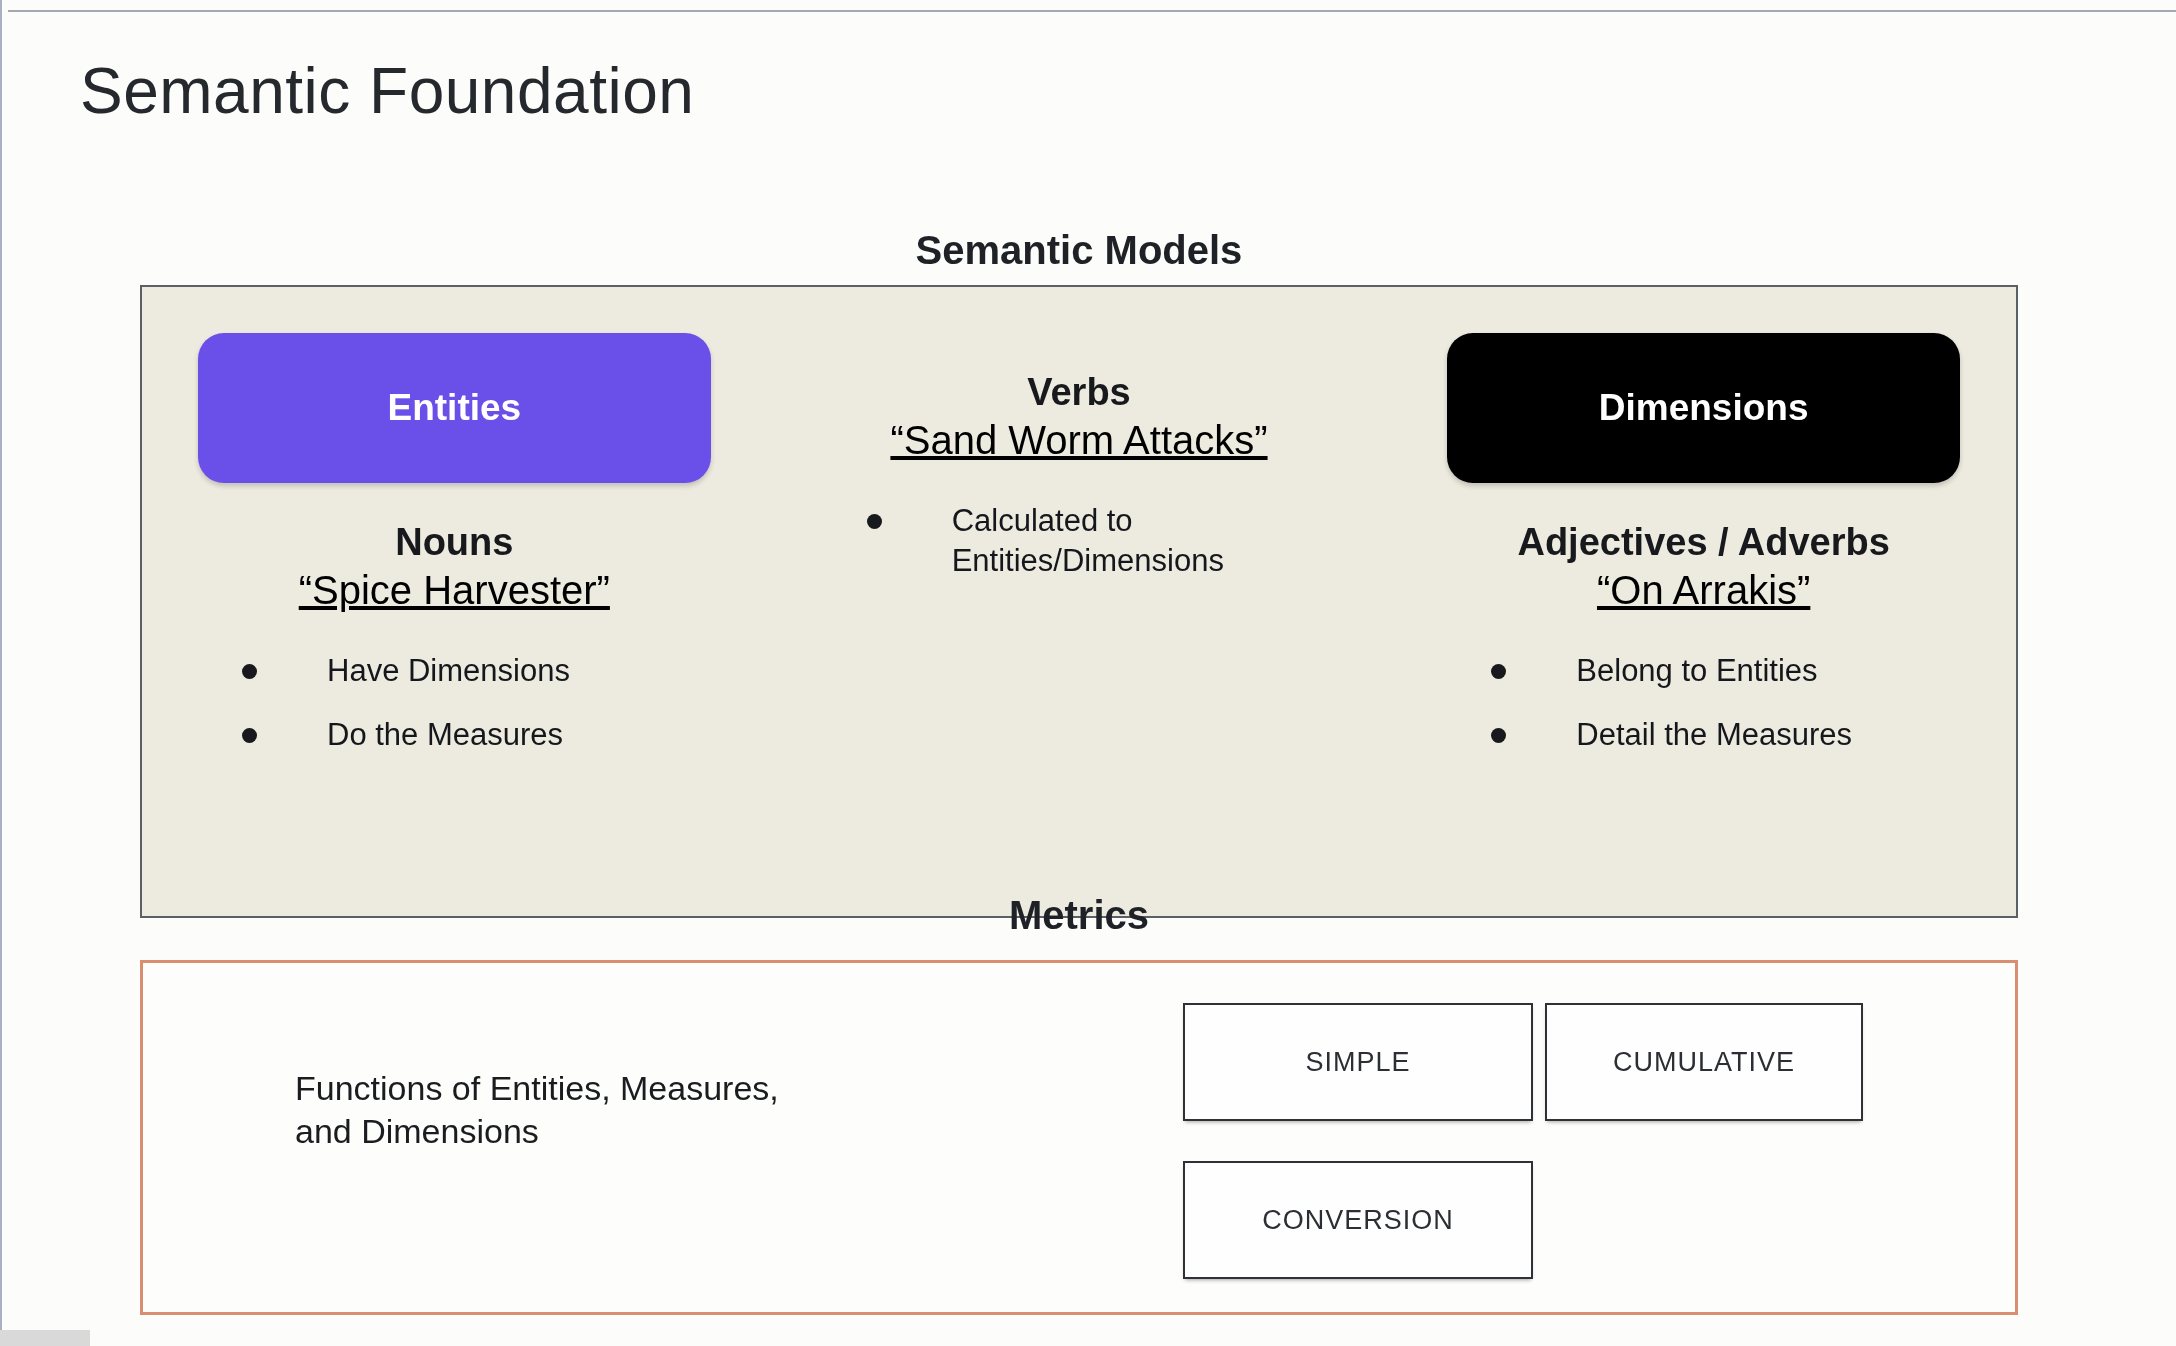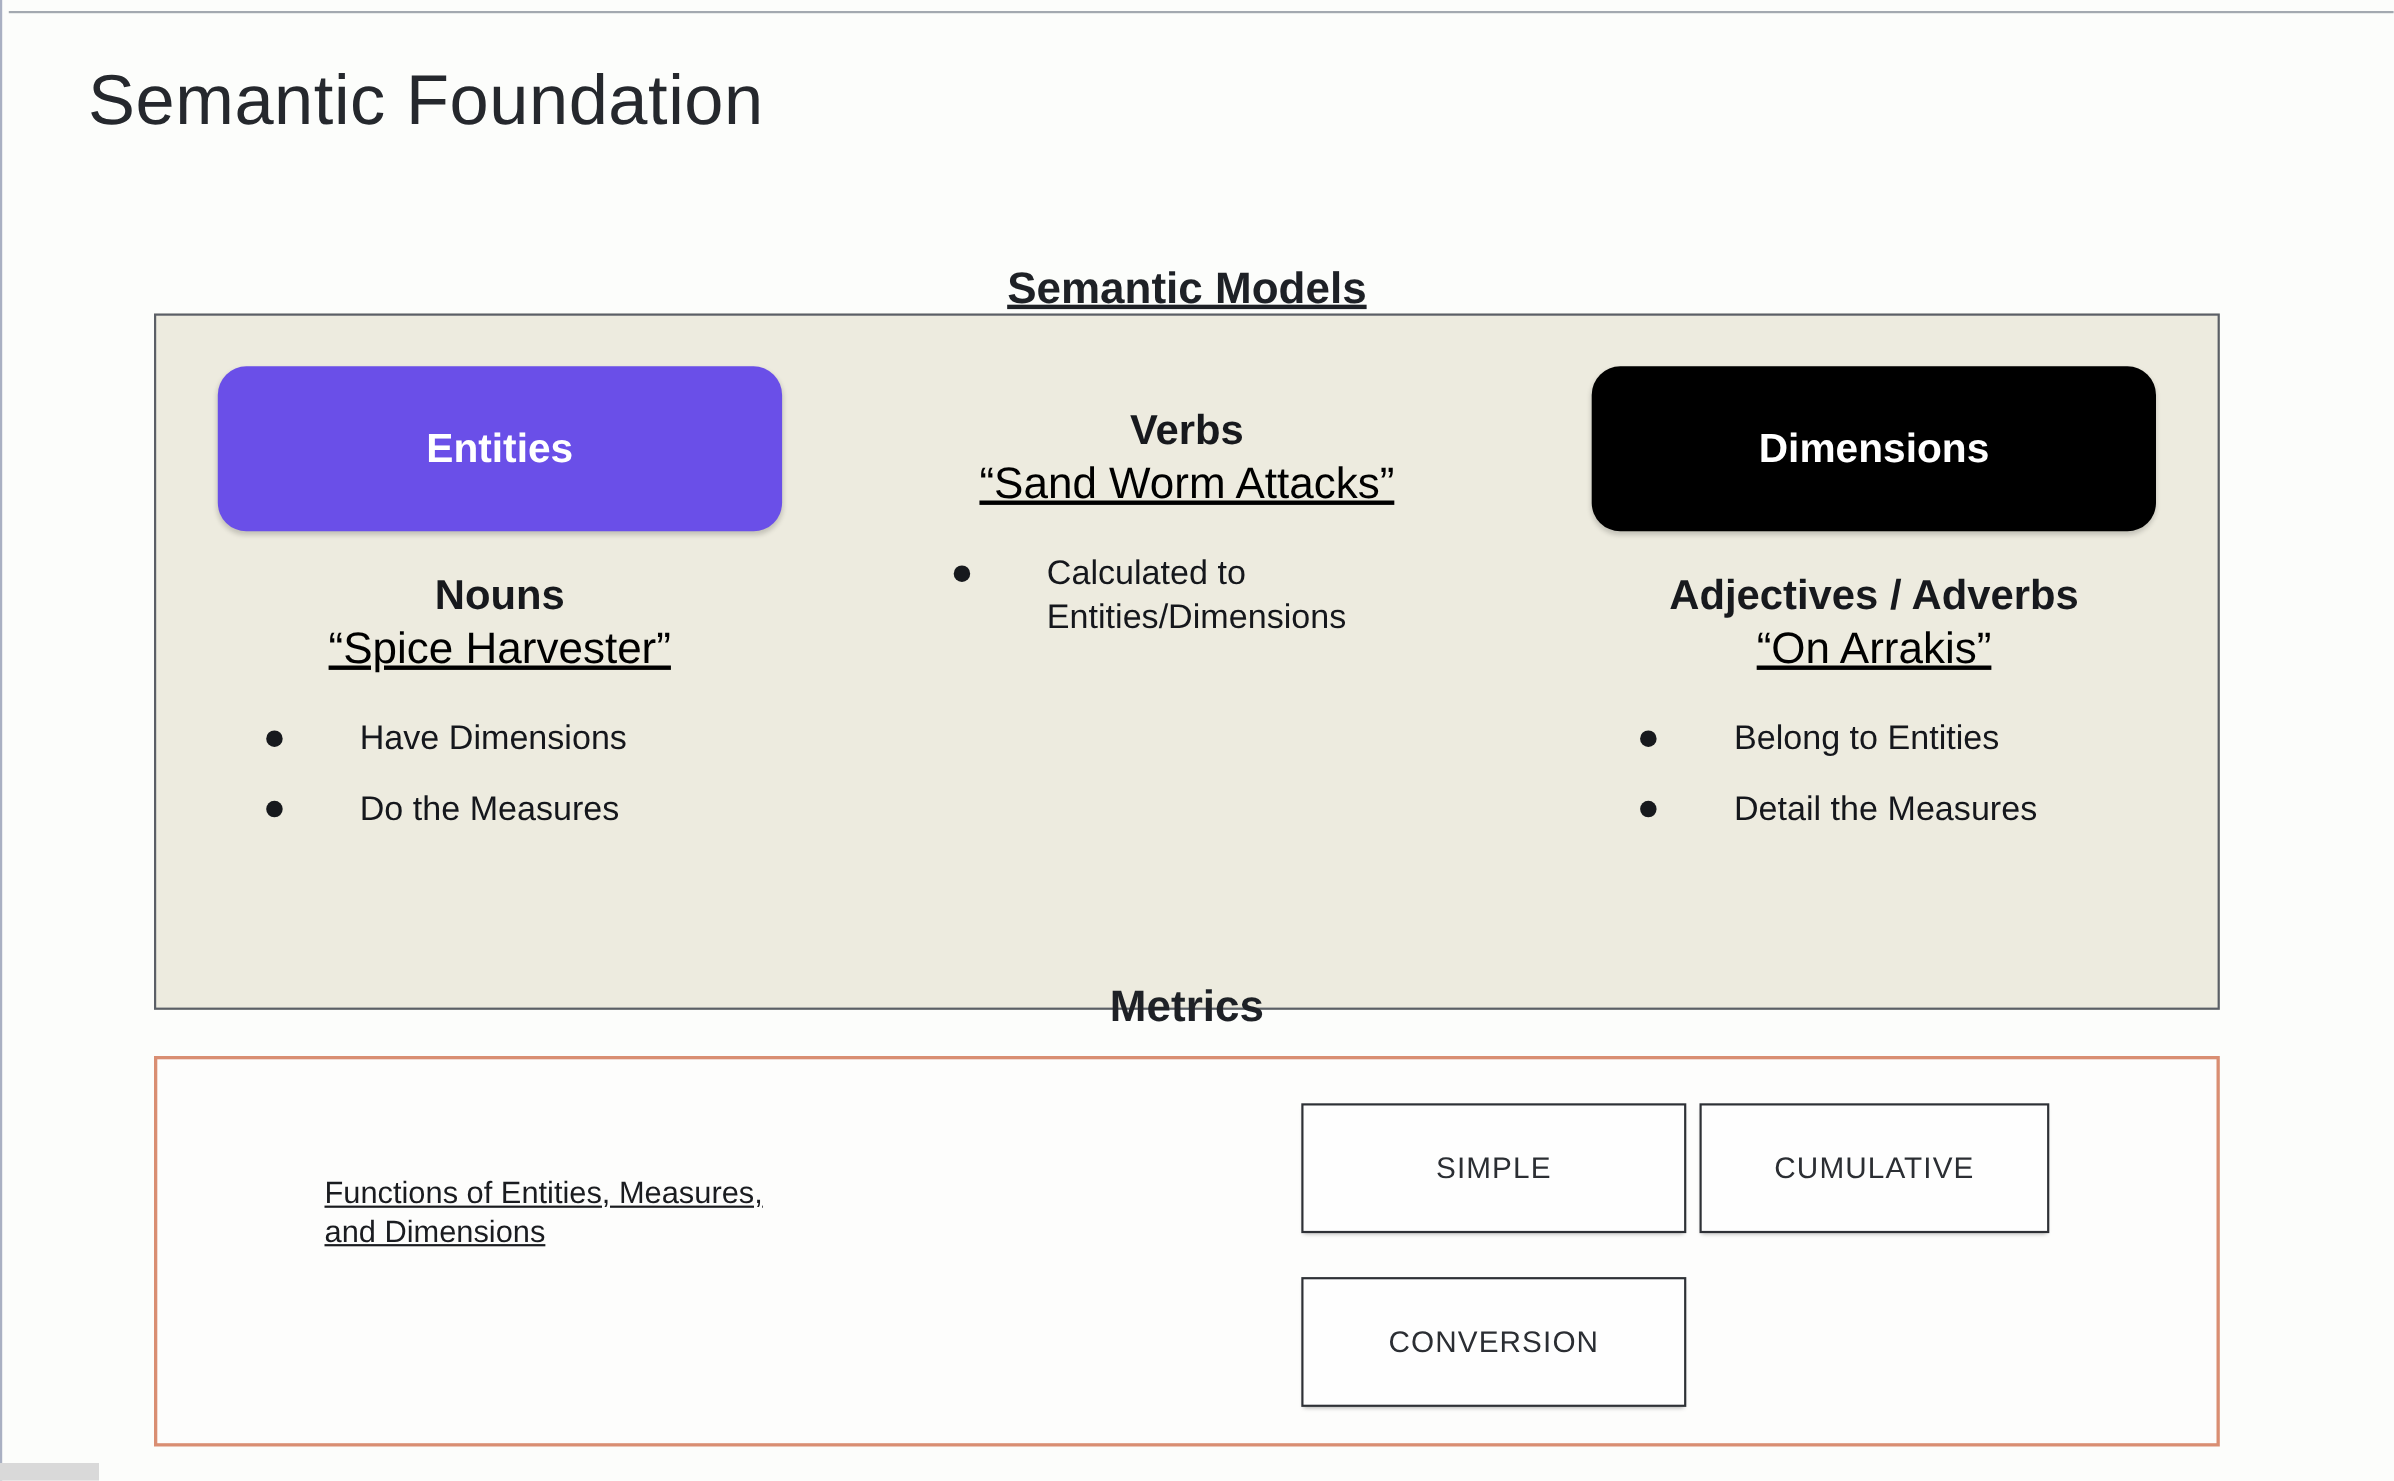--- a/index.html
+++ b/index.html
@@ -25,21 +25,21 @@
   }
   .title {
     position: absolute; left: 80px; top: 54px;
     font-size: 64px; font-weight: 400; color: #25282d;
     letter-spacing: 0.5px;
   }
   .section-heading {
     position: absolute; left: 140px; width: 1878px;
     text-align: center; font-size: 40px; font-weight: 700; color: #1e2126;
   }
-  .sm-heading { top: 240px; text-decoration: underline; }
+  .sm-heading { top: 228px; }
   .sm-box {
     position: absolute; left: 140px; top: 285px;
     width: 1878px; height: 633px;
     background: #edebdf;
     border: 2px solid #5b5f66;
     display: grid;
     grid-template-columns: repeat(3, 1fr);
     column-gap: 112px;
     padding: 46px 56px 0 56px;
   }
@@ -72,23 +72,22 @@
   }
   .metrics-heading { top: 893px; }
   .metrics-box {
     position: absolute; left: 140px; top: 960px;
     width: 1878px; height: 355px;
     background: #fdfdfc;
     border: 3px solid #d98e72;
   }
   .metrics-desc {
     position: absolute; left: 152px; top: 104px;
-    font-size: 28px; color: #1a1c20; line-height: 1.25;
+    font-size: 34px; color: #1a1c20; line-height: 1.25;
     white-space: pre-line;
-    text-decoration: underline;
   }
   .metrics-grid {
     position: absolute; left: 1040px; top: 40px;
     display: grid;
     grid-template-columns: 350px 318px;
     column-gap: 12px; row-gap: 40px;
   }
   .mbox {
     height: 118px;
     background: #fefefe;

